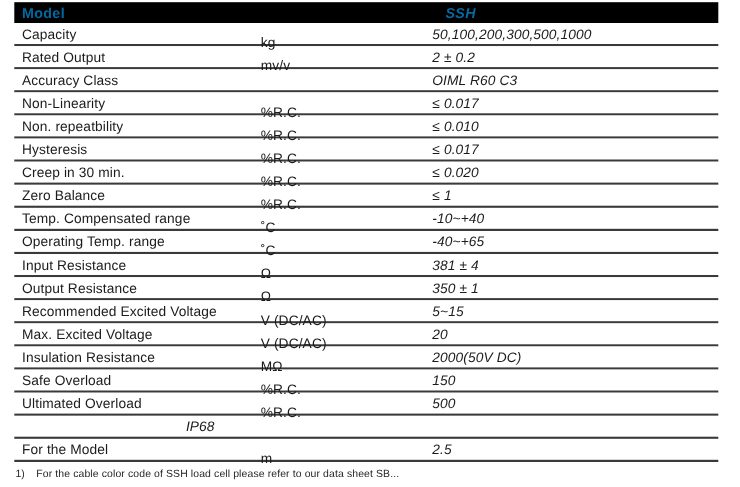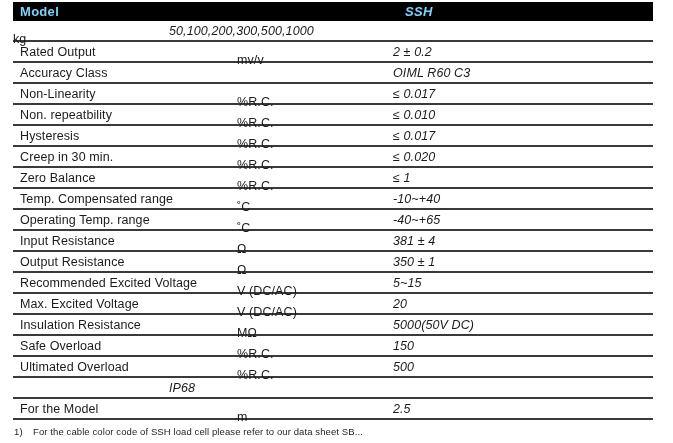--- a/index.html
+++ b/index.html
@@ -19,21 +19,21 @@
   .spec-table {
     position: absolute;
     left: 13px; top: 2px;
     width: 640px;
   }
   .thead {
     display: flex;
     align-items: center;
     height: 19px;
     background: #000000;
-    color: #7dd3fc;
+    color: #0369a1;
     font-weight: bold;
     font-size: 13px;
     letter-spacing: 0.3px;
   }
   .trow {
     display: flex;
     align-items: center;
     height: 21px;
     box-sizing: border-box;
     border-bottom: 2px solid #3a3a3a;
@@ -62,20 +62,21 @@
 <div class="sheet">
   <div class="spec-table">
 
     <div class="thead">
       <span class="c1">Model</span>
       <span class="c2"></span>
       <span class="c3">SSH</span>
     </div>
 
     <div class="trow">
+      <span class="c1">Capacity</span>
       <span class="c2">kg</span>
       <span class="c3">50,100,200,300,500,1000</span>
     </div>
 
     <div class="trow">
       <span class="c1">Rated Output</span>
       <span class="c2">mv/v</span>
       <span class="c3">2 ± 0.2</span>
     </div>
 
@@ -147,21 +148,21 @@
 
     <div class="trow">
       <span class="c1">Max. Excited Voltage</span>
       <span class="c2">V (DC/AC)</span>
       <span class="c3">20</span>
     </div>
 
     <div class="trow">
       <span class="c1">Insulation Resistance</span>
       <span class="c2">MΩ</span>
-      <span class="c3">5000(50V DC)</span>
+      <span class="c3">2000(50V DC)</span>
     </div>
 
     <div class="trow">
       <span class="c1">Safe Overload</span>
       <span class="c2">%R.C.</span>
       <span class="c3">150</span>
     </div>
 
     <div class="trow">
       <span class="c1">Ultimated Overload</span>

